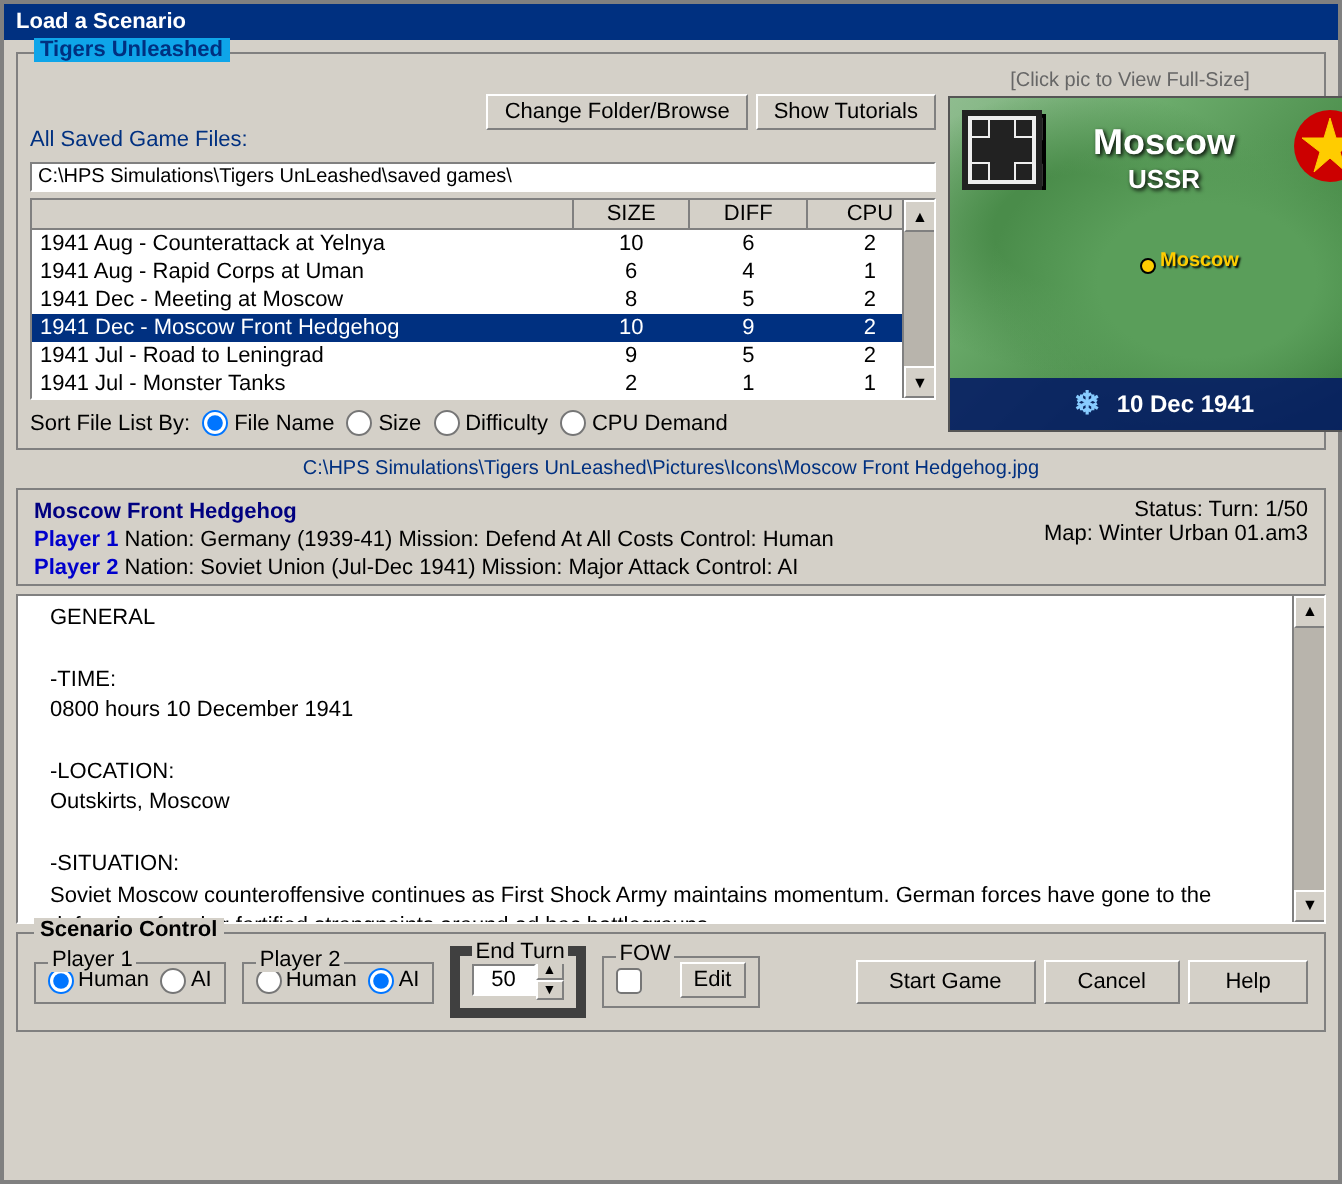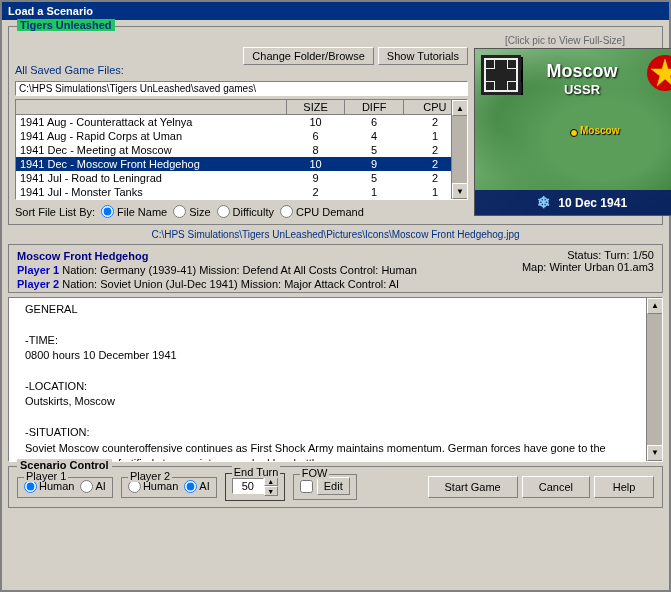--- a/index.html
+++ b/index.html
@@ -36,21 +36,21 @@
     }
     .group-box {
       border: 1px solid #808080;
       background: #d4d0c8;
       position: relative;
     }
     .group-box-title {
       position: absolute;
       top: -8px;
       left: 8px;
-      background: #22c55e;
+      background: #0ea5e9;
       padding: 0 3px;
       font-weight: bold;
       color: #003080;
       font-size: 11px;
     }
     .top-section {
       display: flex;
       gap: 4px;
       padding: 8px 6px 6px 6px;
       flex-shrink: 0;
@@ -321,42 +321,42 @@
     }
     .player-ctrl-title {
       position: absolute;
       top: -8px;
       left: 6px;
       background: #d4d0c8;
       padding: 0 2px;
       font-size: 11px;
     }
     .end-turn-ctrl {
-      border: 1px solid #404040;
+      border: 5px solid #404040;
       padding: 2px 6px 4px 6px;
       position: relative;
       display: flex;
       flex-direction: column;
       align-items: flex-end;
     }
     .end-turn-title {
       position: absolute;
       top: -8px;
       left: 6px;
       background: #d4d0c8;
       padding: 0 2px;
       font-size: 11px;
     }
     .fow-ctrl {
       border: 1px solid #808080;
       padding: 2px 6px 4px 6px;
       position: relative;
       display: flex;
       align-items: center;
-      gap: 4px;
+      gap: 19px;
     }
     .fow-title {
       position: absolute;
       top: -8px;
       left: 6px;
       background: #d4d0c8;
       padding: 0 2px;
       font-size: 11px;
     }
     .spin-input {

